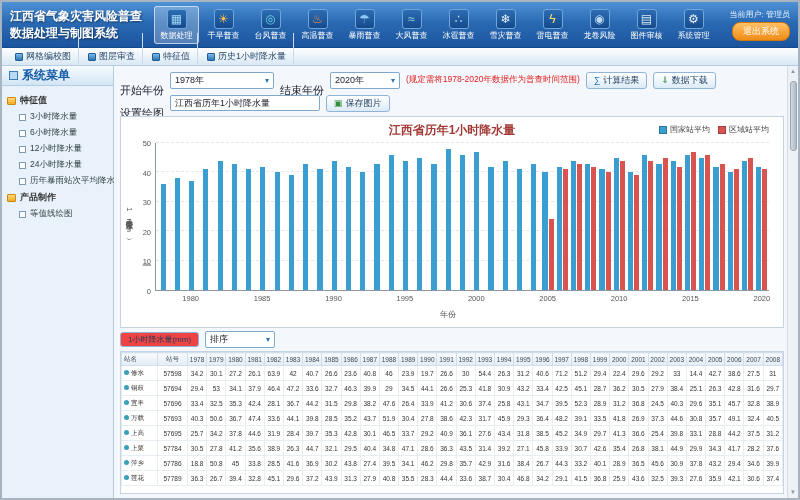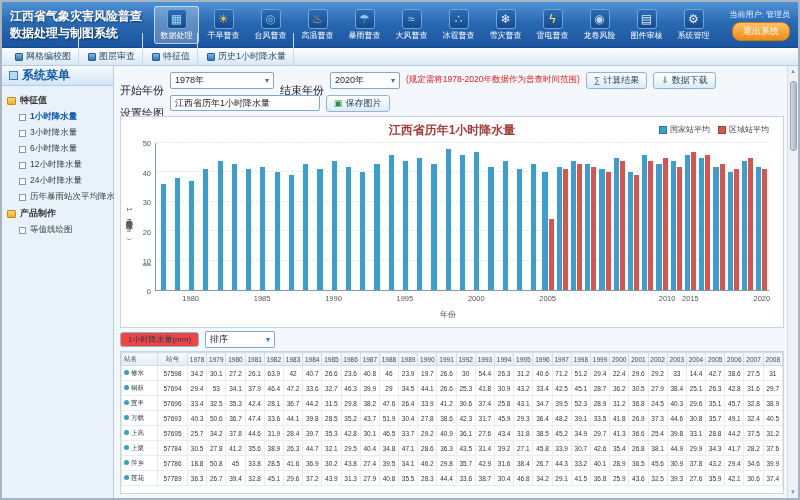--- a/index.html
+++ b/index.html
@@ -163,24 +163,20 @@
 
   <div class="content">
 
     <aside class="sidebar">
       <div class="sb-title">
         <span class="sb-ico"></span>
         <span>系统菜单</span>
       </div>
       <div class="tree">
           <div class="tree-folder"><span class="tf-ico"></span>特征值</div>
-          <div class="tree-leaf sel">
-            <span class="tl-box"></span>
-            <span>1小时降水量</span>
-          </div>
           <div class="tree-leaf">
             <span class="tl-box"></span>
             <span>3小时降水量</span>
           </div>
           <div class="tree-leaf">
             <span class="tl-box"></span>
             <span>6小时降水量</span>
           </div>
           <div class="tree-leaf">
             <span class="tl-box"></span>
@@ -408,21 +404,21 @@
               <div class="bar" style="height: 82%; background: rgb(217, 83, 79);"></div>
             </div>
           </div>
         <div class="xaxis">
             <div class="xtick" style="left: 5.81395%;">1980</div>
             <div class="xtick" style="left: 17.4419%;">1985</div>
             <div class="xtick" style="left: 29.0698%;">1990</div>
             <div class="xtick" style="left: 40.6977%;">1995</div>
             <div class="xtick" style="left: 52.3256%;">2000</div>
             <div class="xtick" style="left: 63.9535%;">2005</div>
-            <div class="xtick" style="left: 75.5814%; margin-left: 48px;">2010</div>
+            <div class="xtick" style="left: 75.5814%;">2010</div>
             <div class="xtick" style="left: 87.2093%;">2015</div>
             <div class="xtick" style="left: 98.8372%;">2020</div>
           </div>
         <div class="xlab">年份</div>
       </div>
 
       <div class="table-controls">
         <button class="btn metric">1小时降水量(mm)</button>
         <div class="select small">
           <span>排序</span>

